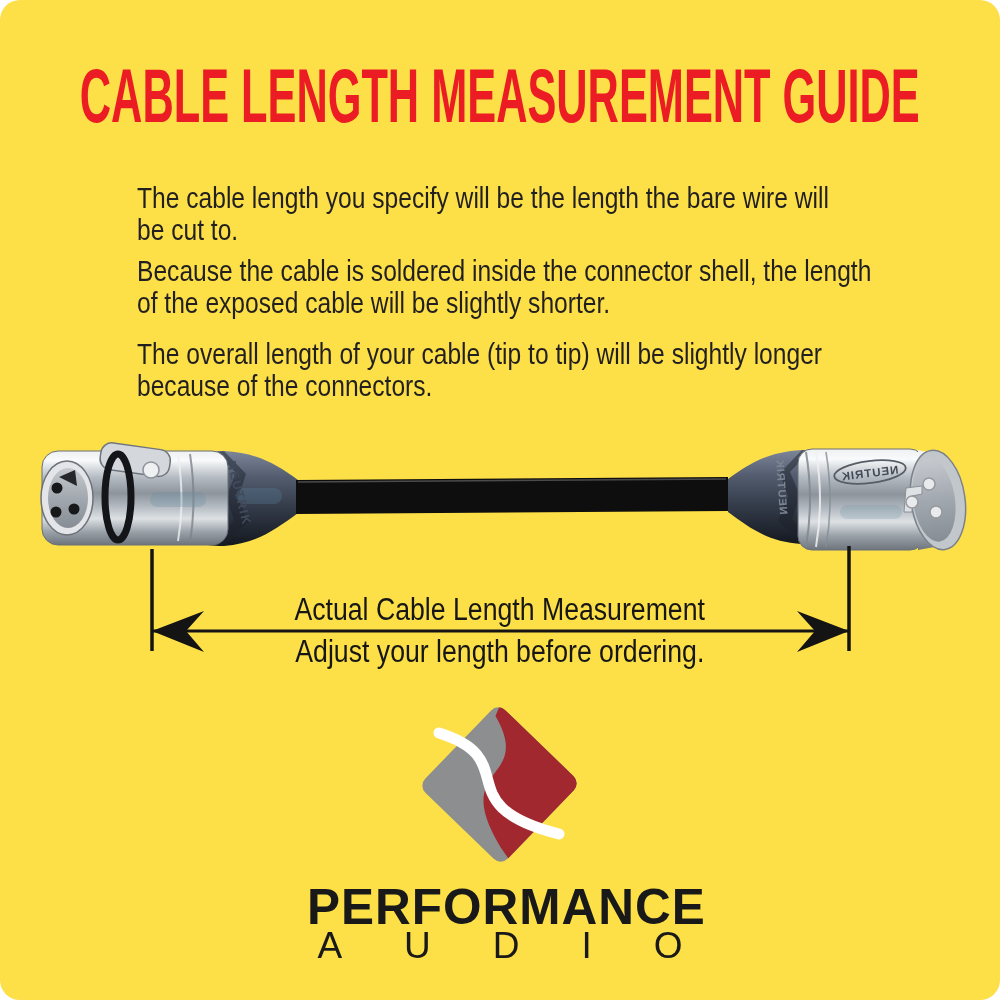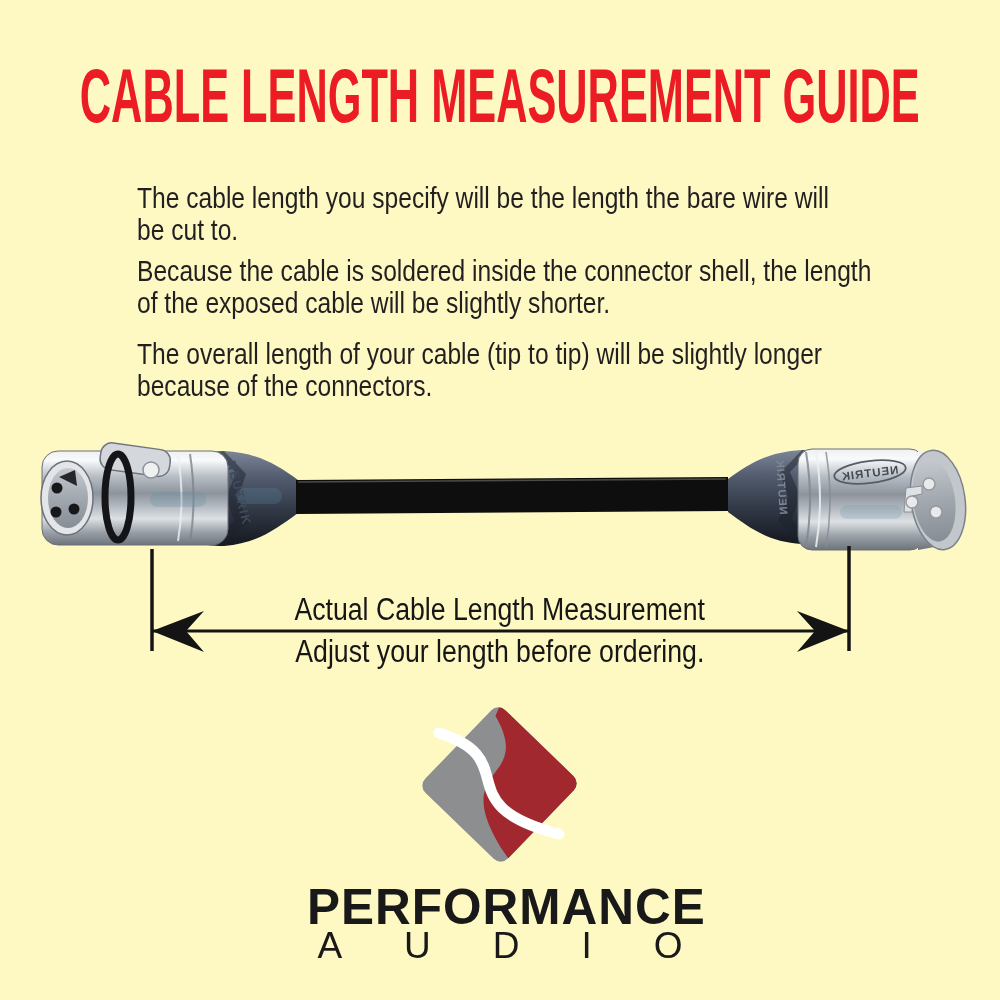--- a/index.html
+++ b/index.html
@@ -1,18 +1,19 @@
 <!DOCTYPE html>
 <html><head>
 <meta charset="utf-8">
 <style>
   html,body{margin:0;padding:0;background:#ffffff;}
   #canvas{
-    position:relative;width:1000px;height:1000px;background:#fef9c3;overflow:hidden;
+    position:relative;width:1000px;height:1000px;background:#fde047;overflow:hidden;
     font-family:"Liberation Sans",sans-serif;
+    border-radius:20px;
   }
   
   .title-wrap{position:absolute;top:58px;left:0;width:1000px;display:flex;justify-content:center;}
   .title{
     font-weight:700;font-size:76px;line-height:1;white-space:nowrap;
     transform:scaleX(0.57);letter-spacing:0px;color:#ec1c24;
   }
   
   .paragraphs{position:absolute;left:137px;top:0;width:860px;}
   .para{position:absolute;left:0;transform:scaleX(0.82);transform-origin:left top;color:#221f20;}

